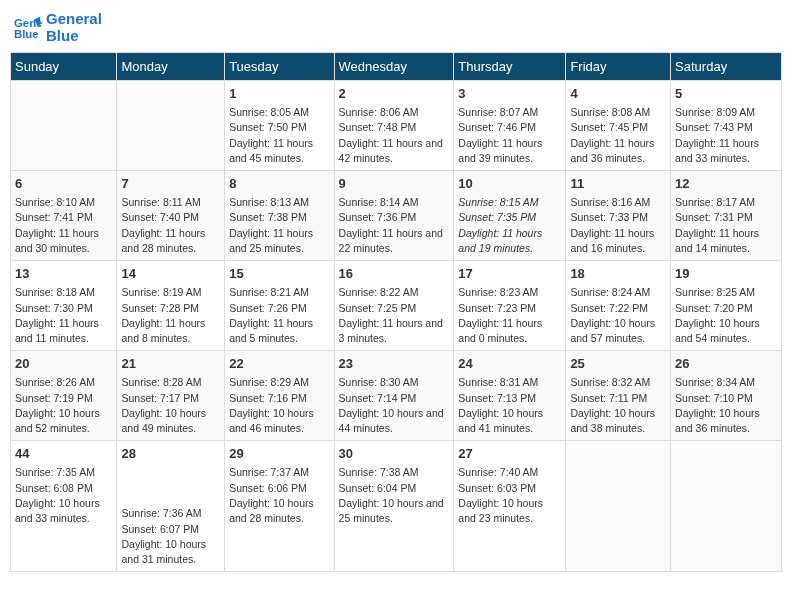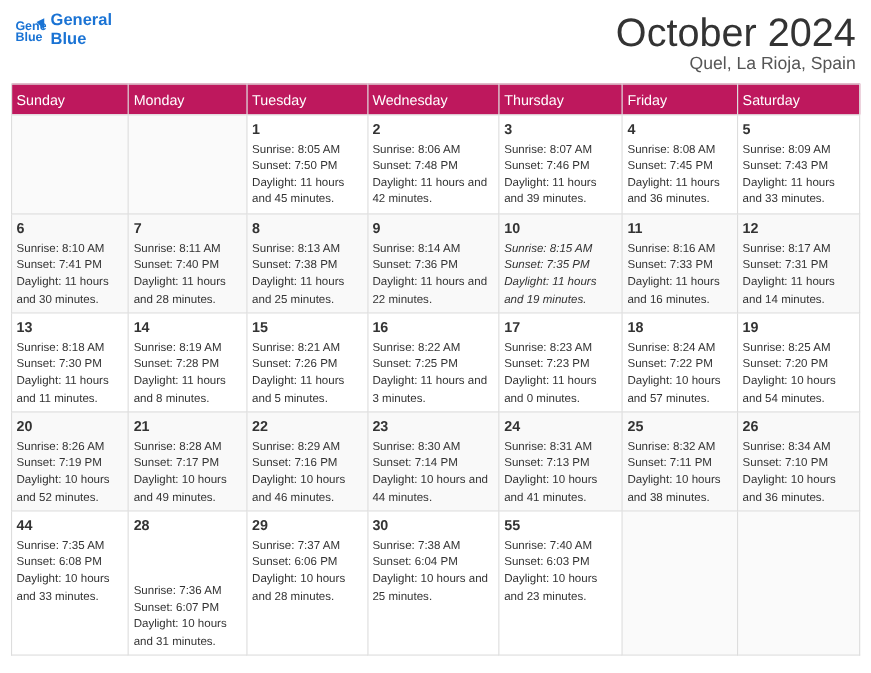--- a/index.html
+++ b/index.html
@@ -38,21 +38,21 @@
     .location {
       font-size: 16px;
       color: #555;
     }
     table {
       width: 100%;
       border-collapse: collapse;
       font-size: 11px;
     }
     thead tr th {
-      background-color: #be185d;
+      background-color: #0c4a6e;
       color: #fff;
       padding: 6px 4px;
       text-align: left;
       font-size: 13px;
       font-weight: normal;
       border: 1px solid #ddd;
     }
     tbody tr td {
       border: 1px solid #ddd;
       vertical-align: top;
@@ -90,24 +90,20 @@
       <text x="0" y="28" font-size="13" font-weight="bold" fill="#1a73d4">Blue</text>
       <polygon points="22,8 30,4 30,16" fill="#1a73d4"></polygon>
     </svg>
     <div>
       <div style="font-size:15px;font-weight:bold;color:#333;">
         <span style="color:#1a73d4;">General</span><br>
         <span style="color:#1a73d4;">Blue</span>
       </div>
     </div>
   </div>
-  <div class="title-block">
-    <div class="month-title">October 2024</div>
-    <div class="location">Quel, La Rioja, Spain</div>
-  </div>
 </div>
 
 <table>
   <thead>
     <tr id="weekday-header">
     <th>Sunday</th>
         <th>Monday</th>
         <th>Tuesday</th>
         <th>Wednesday</th>
         <th>Thursday</th>
@@ -301,21 +297,21 @@
 Sunset: 6:06 PM
 Daylight: 10 hours and 28 minutes.</div>
         </td>
         <td>
           <span class="day-num">30</span>
           <div class="day-info" style="white-space: pre-line;">Sunrise: 7:38 AM
 Sunset: 6:04 PM
 Daylight: 10 hours and 25 minutes.</div>
         </td>
         <td>
-          <span class="day-num">55</span>
+          <span class="day-num">27</span>
           <div class="day-info" style="white-space: pre-line;">Sunrise: 7:40 AM
 Sunset: 6:03 PM
 Daylight: 10 hours and 23 minutes.</div>
         </td>
         <td class="empty"></td>
         <td class="empty"></td>
       </tr>
     </tbody>
 </table>
 

